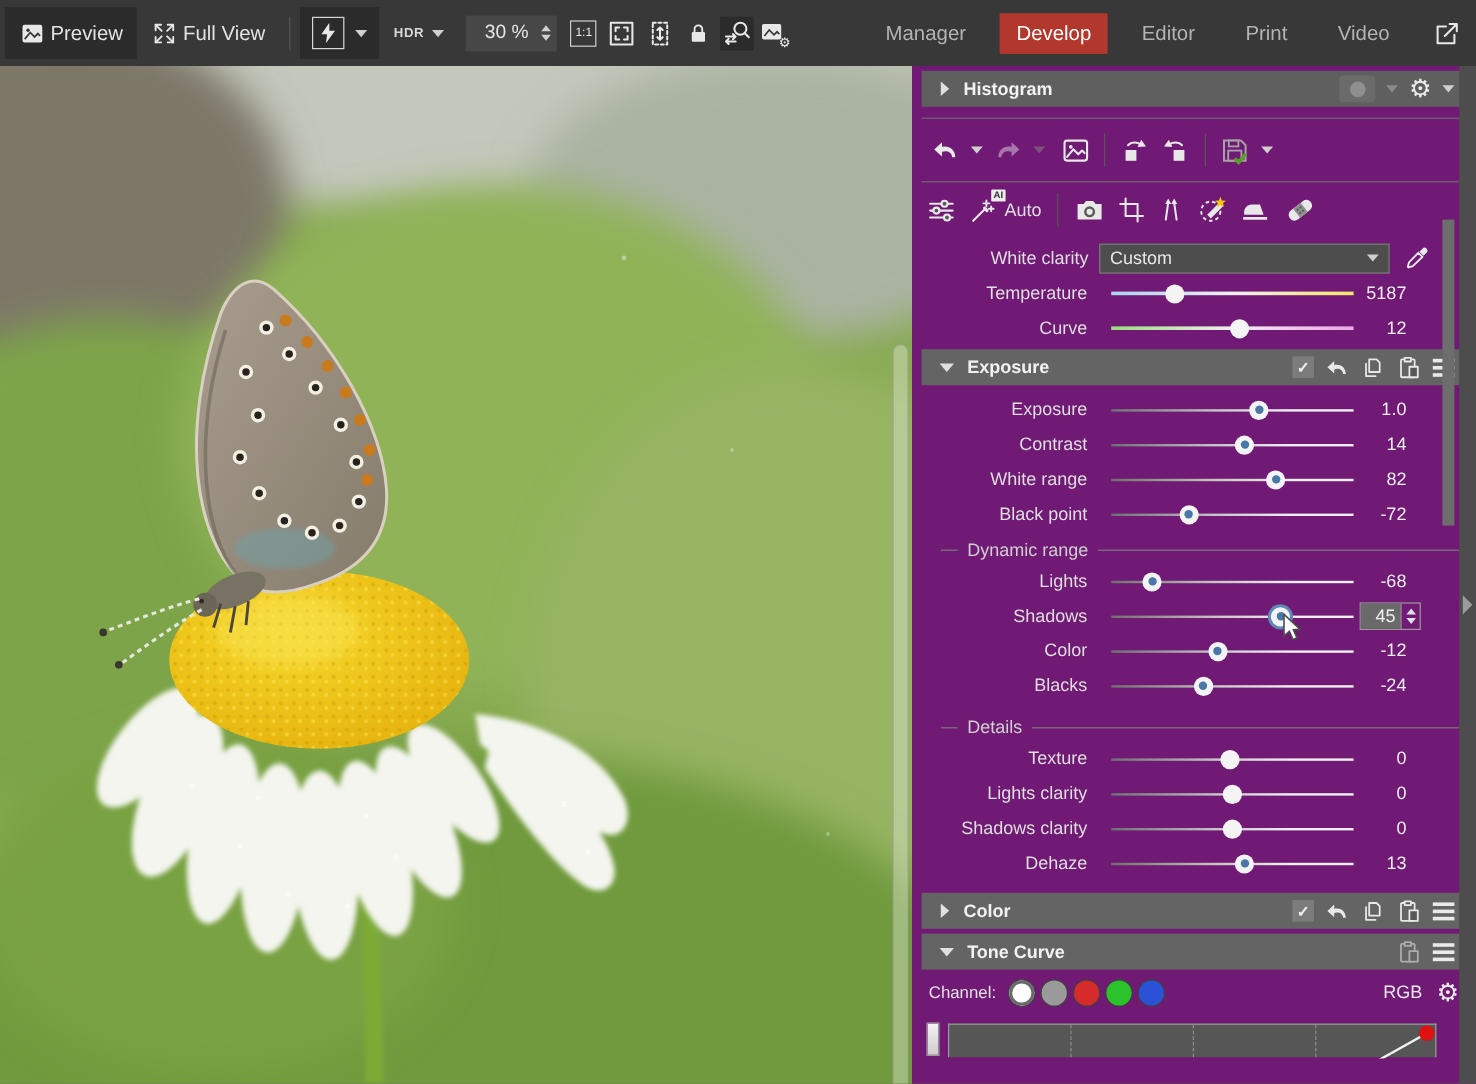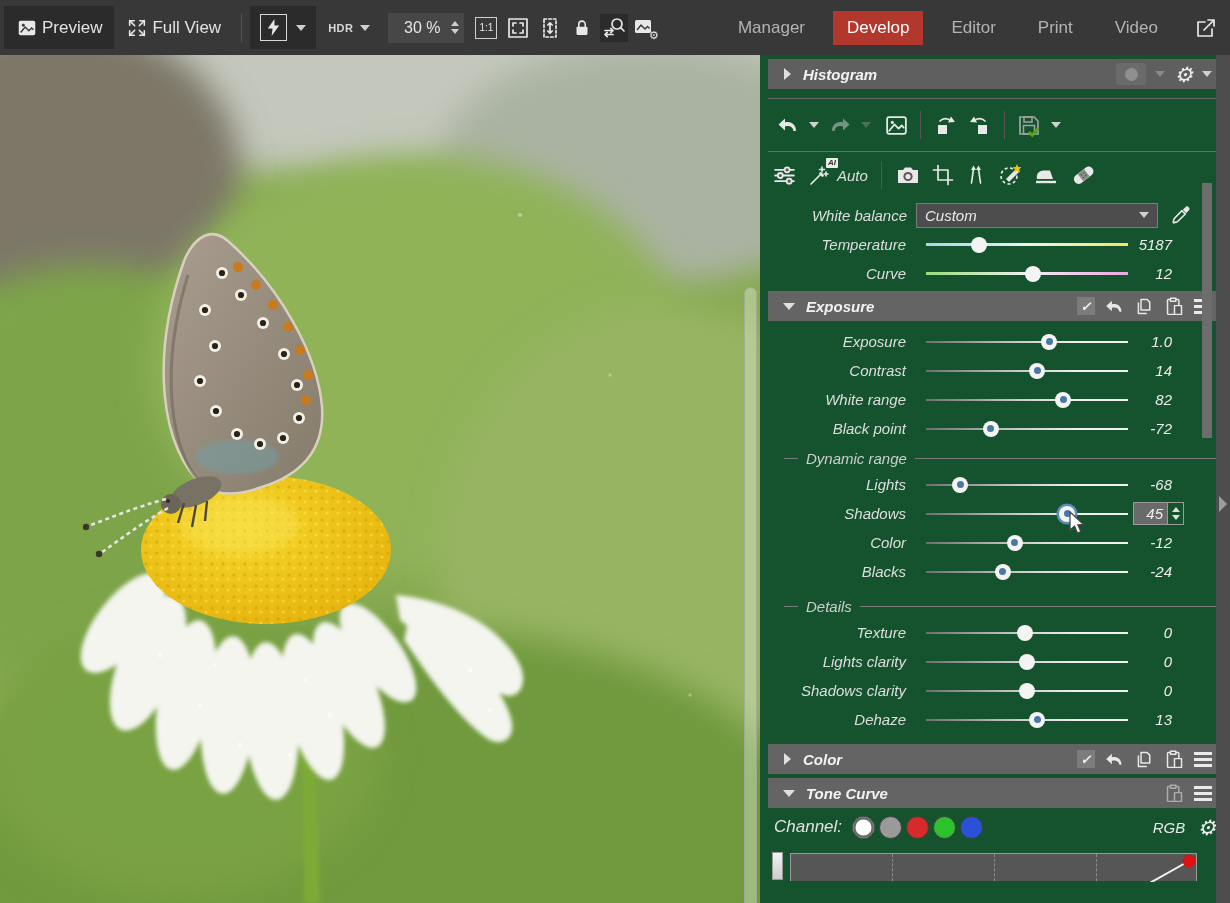--- a/index.html
+++ b/index.html
@@ -32,21 +32,21 @@
   .tabs { position:absolute; right:8px; top:0; height:55px; display:flex; align-items:center; gap:14px; }
   .tab { font-size:17px; color:#b3b3b3; padding:7px 14px; cursor:default; }
   .tab.active { color:#fff; font-weight:normal; border-radius:1px; }
 
   
   .viewport { position:absolute; left:0; top:55px; width:760px; height:848px; overflow:hidden; background:#7f9f49; }
   .img-scrollbar { position:absolute; left:744px; top:232px; width:13px; height:671px;
     background:rgba(230,235,220,.40); border:1px solid rgba(160,165,150,.8); border-radius:7px 7px 0 0; }
 
   
-  .panel { position:absolute; left:760px; top:55px; width:470px; height:848px; background:#14532d;font-style:italic; }
+  .panel { position:absolute; left:760px; top:55px; width:470px; height:848px; background:#701a75; }
   .rail { position:absolute; right:0; top:0; width:14px; height:848px; background:#4d4d4d; }
   .rail-arrow { position:absolute; top:441px; left:3px; width:0; height:0;
     border-top:8px solid transparent; border-bottom:8px solid transparent; border-left:8px solid #9c9c9c; }
   .panel-scrollbar { position:absolute; right:18px; top:128px; width:10px; height:255px; background:#6d6d6d; }
 
   .hist-header { margin:4px 8px 0 8px; height:30px; background:#5f5f5f; display:flex; align-items:center; }
   .sec-header { margin:0 8px; height:30px; background:#646464; display:flex; align-items:center; }
   .tri-right { width:0; height:0; border-top:6px solid transparent; border-bottom:6px solid transparent; border-left:7px solid #e0e0e0; margin:0 12px 0 16px; }
   .tri-down  { width:0; height:0; border-left:6px solid transparent; border-right:6px solid transparent; border-top:7px solid #e0e0e0; margin:0 11px 0 15px; }
   .sec-title { font-size:15px; font-weight:bold; color:#f2f2f2; }
@@ -93,21 +93,21 @@
     justify-content:center; gap:3px; border-left:1px solid #9b9b9b; }
   .sb-arrows .up { width:0; height:0; border-left:4px solid transparent; border-right:4px solid transparent; border-bottom:5px solid #e0e0e0; }
   .sb-arrows .dn { width:0; height:0; border-left:4px solid transparent; border-right:4px solid transparent; border-top:5px solid #e0e0e0; }
 
   .group-label { height:24px; display:flex; align-items:center; font-size:15px; color:#cfcfcf; padding:0 12px;margin-left:12px; }
   .group-label .ln { height:1px; background:#7b7b7b; }
   .group-label .ln.s { width:14px; margin-right:8px; }
   .group-label .ln.l { flex:1; margin-left:8px; }
 
   .channel-row { height:26px; margin-top:6px; display:flex; align-items:center; padding:0 14px; gap:4px; }
-  .ch-label { font-size:17px; color:#e2e2e2; margin-right:6px; }
+  .ch-label { font-size:14px; color:#e2e2e2; margin-right:6px; }
   .ch { width:23px; height:23px; border-radius:50%; border:1px solid #3f3f3f; }
   .ch.sel { box-shadow:inset 0 0 0 2.5px #6a6a6a, inset 0 0 0 5px #ffffff; }
   .rgb-label { margin-left:auto; font-size:15px; color:#e8e8e8; margin-right:8px; }
 
   .curve-area { margin-top:8px; display:flex; padding-left:12px; }
   .curve-bar { width:11px; height:28px; background:linear-gradient(#f2f2f2,#cdcdcd); border:1px solid #9a9a9a; margin-right:7px; margin-top:4px; }
   .curve-plot { position:relative; width:407px; height:28px; margin-top:5px;
     border:1px solid #9a9a9a; border-bottom:none; background:#565656; }
   .curve-plot .grid { position:absolute; top:0; bottom:0; width:0; border-left:1px dashed #8c8c8c; }
 
@@ -466,21 +466,21 @@
           <circle cx="12" cy="11.5" r="0.9" fill="#585858"></circle>
             <circle cx="15" cy="11.5" r="0.9" fill="#585858"></circle>
           <circle cx="12" cy="14.8" r="0.9" fill="#585858"></circle>
             <circle cx="15" cy="14.8" r="0.9" fill="#585858"></circle>
         </g>
       </svg>
     </span>
   </div>
 
   <div class="wb-row">
-    <span class="wb-label">White balance</span>
+    <span class="wb-label">White clarity</span>
     <div class="wb-select">
       <span>Custom</span>
       <span class="caret"></span>
     </div>
     <span class="dropper">
       <svg width="22" height="22" viewBox="0 0 24 24">
           <path d="M20.5 3.5 a2.6 2.6 0 0 0 -3.7 0 L14 6.3 L17.7 10 L20.5 7.2 a2.6 2.6 0 0 0 0 -3.7 Z" class="icon-fill"></path>
           <path d="M13 7.3 L16.7 11 L8 19.5 L4 20.5 L3.5 20 L4.5 16 Z" fill="none" stroke="#e8e8e8" stroke-width="1.7"></path>
         </svg>
     </span>

